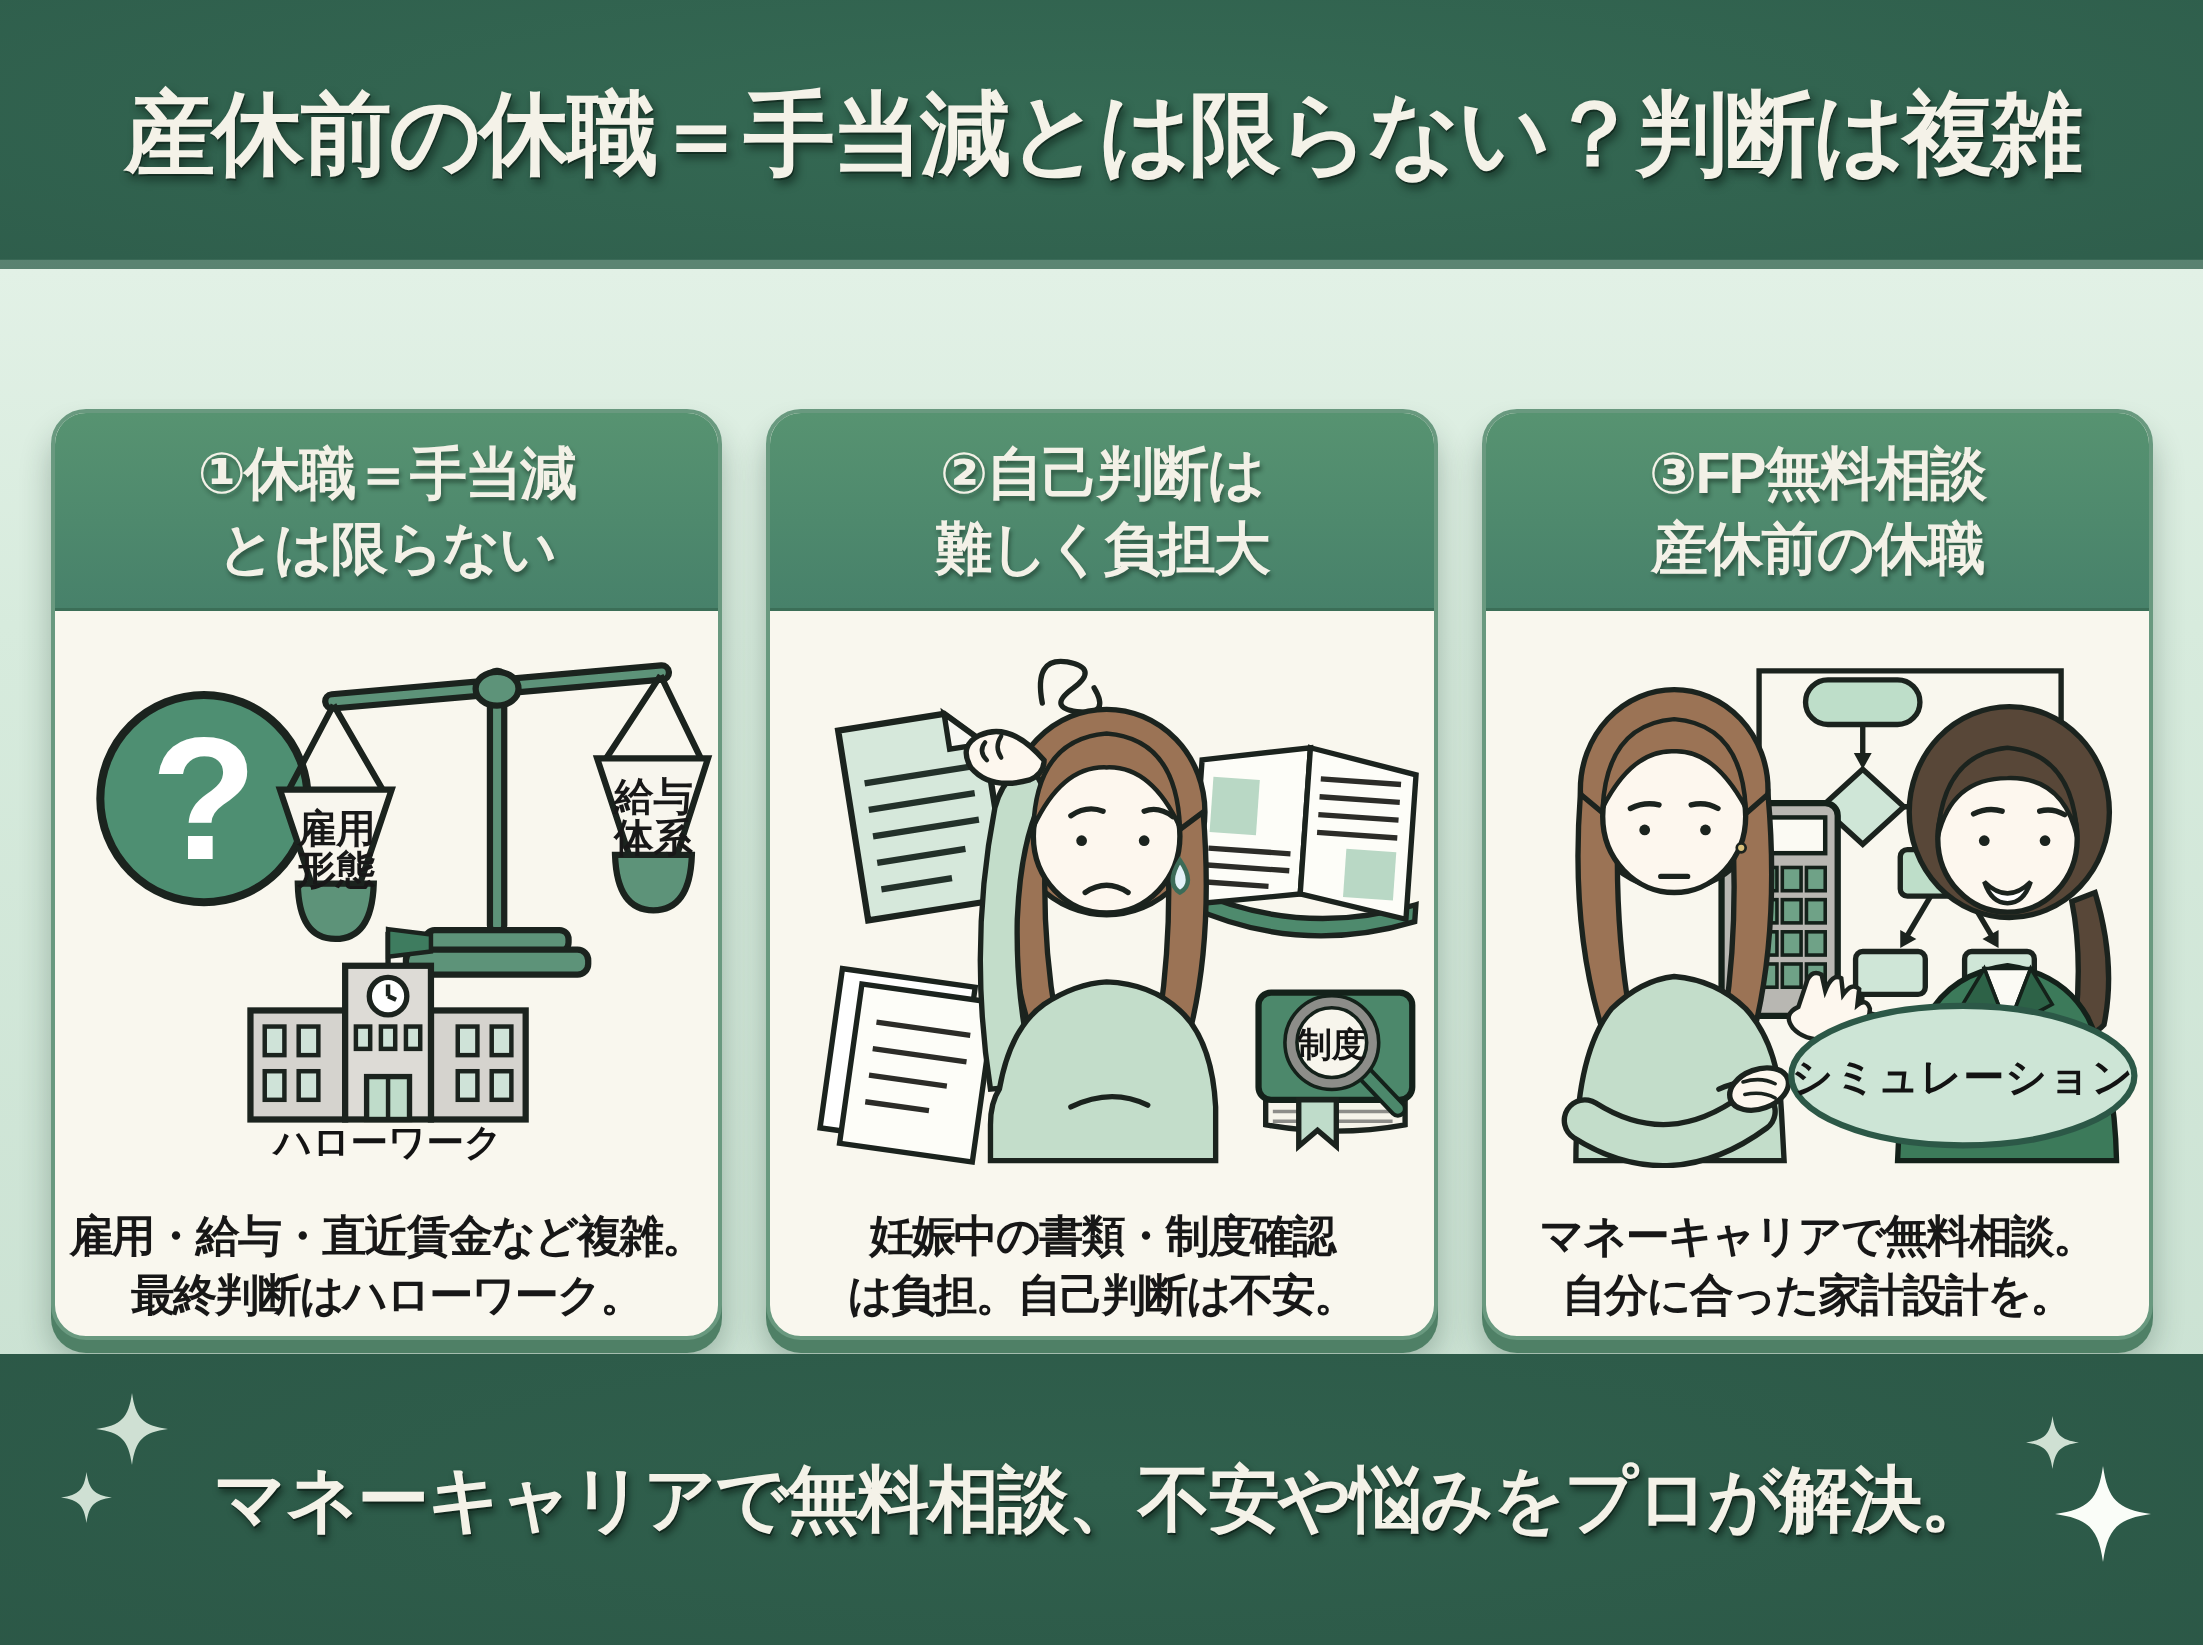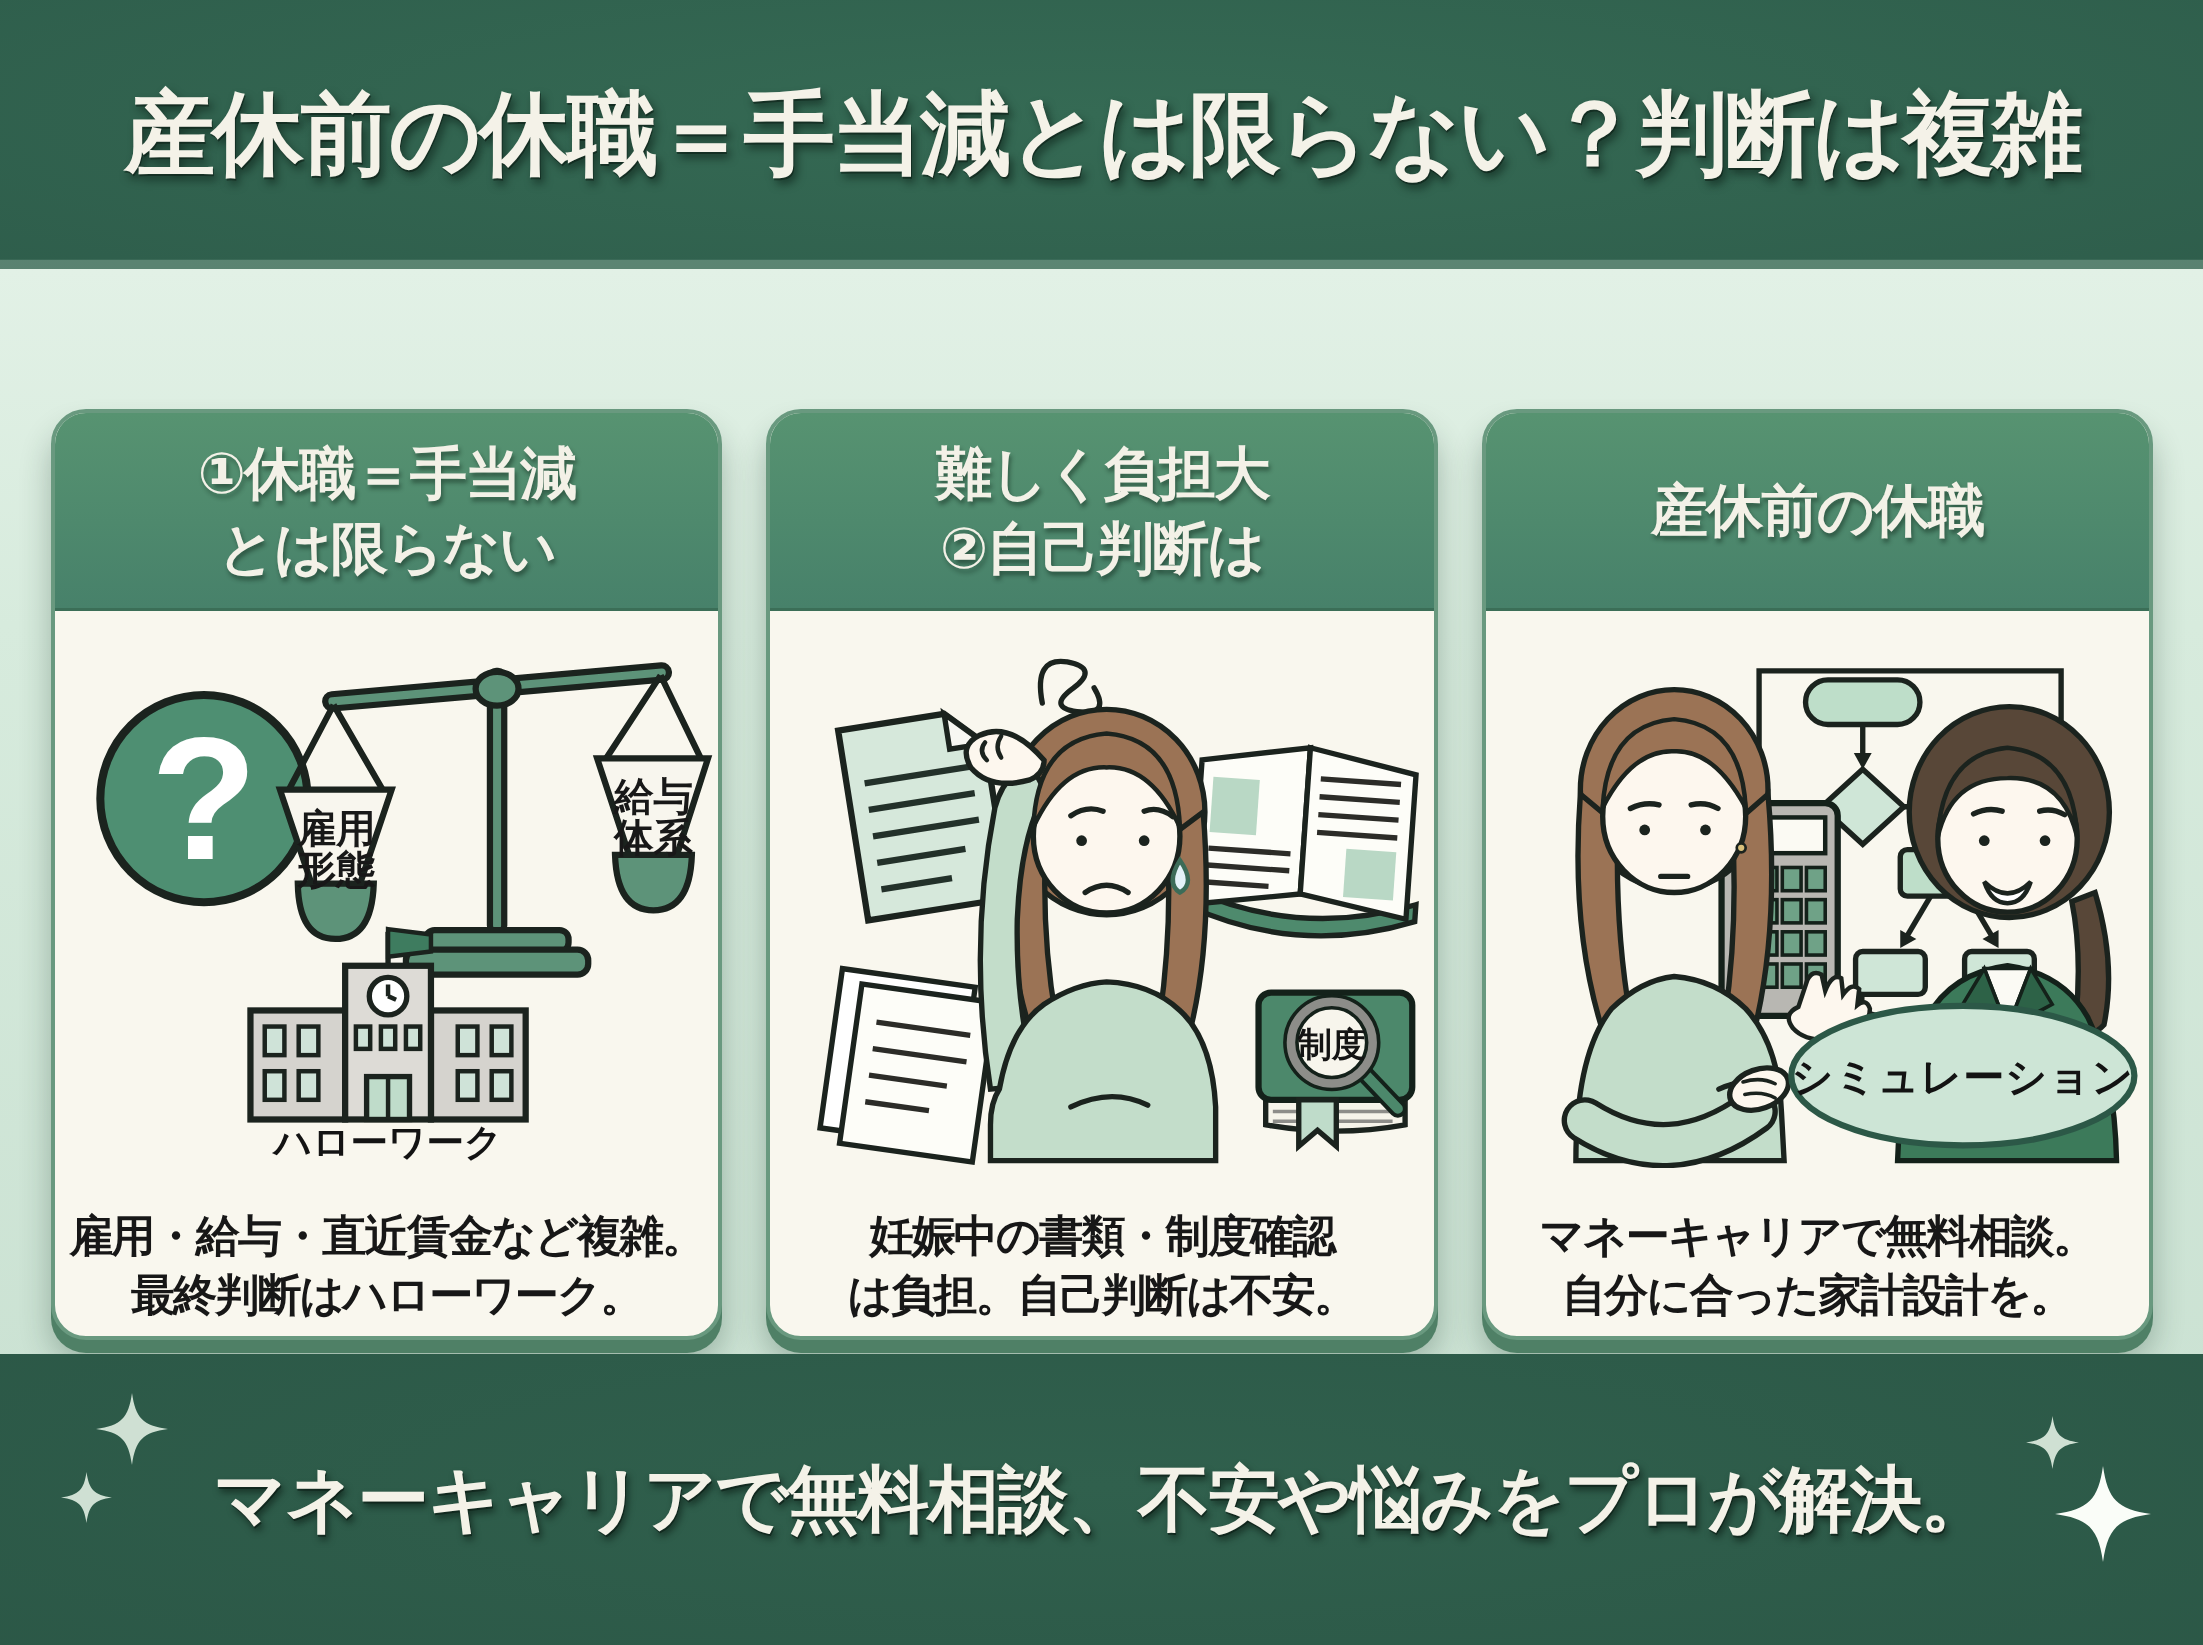--- a/index.html
+++ b/index.html
@@ -130,22 +130,22 @@
         </div>
         <div class="card-caption">
           <div class="line">雇用・給与・直近賃金など複雑。</div>
           <div class="line">最終判断はハローワーク。</div>
         </div>
       </div>
     </section>
 
     <section class="card">
       <div class="card-header">
+        <div class="line">②自己判断は</div>
         <div class="line">難しく負担大</div>
-        <div class="line">②自己判断は</div>
       </div>
       <div class="card-body">
         <div class="card-illustration">
           <svg viewBox="0 0 730 600">
 
             <g transform="rotate(-9 165 210)">
               <path d="M85,105 H205 L245,145 V320 H85 Z" fill="#d6e8db" stroke="#1b231e" stroke-width="7"></path>
               <polygon points="205,105 245,145 205,145" fill="#f7f7f2" stroke="#1b231e" stroke-width="6"></polygon>
               <path d="M105,168 H225 M105,198 H225 M105,228 H225 M105,258 H205 M105,288 H185" stroke="#23312a" stroke-width="7" fill="none"></path>
             </g>
@@ -204,20 +204,21 @@
         </div>
         <div class="card-caption">
           <div class="line">妊娠中の書類・制度確認</div>
           <div class="line">は負担。自己判断は不安。</div>
         </div>
       </div>
     </section>
 
     <section class="card">
       <div class="card-header">
+        <div class="line">③FP無料相談</div>
         <div class="line">産休前の休職</div>
       </div>
       <div class="card-body">
         <div class="card-illustration">
           <svg viewBox="0 0 730 600">
 
             <path d="M300,168 V52 H638 V118 M415,398 V462 H468" fill="none" stroke="#1b231e" stroke-width="6"></path>
 
             <g>
               <rect x="352" y="62" width="128" height="50" rx="25" fill="#bedec9" stroke="#1b231e" stroke-width="6"></rect>

